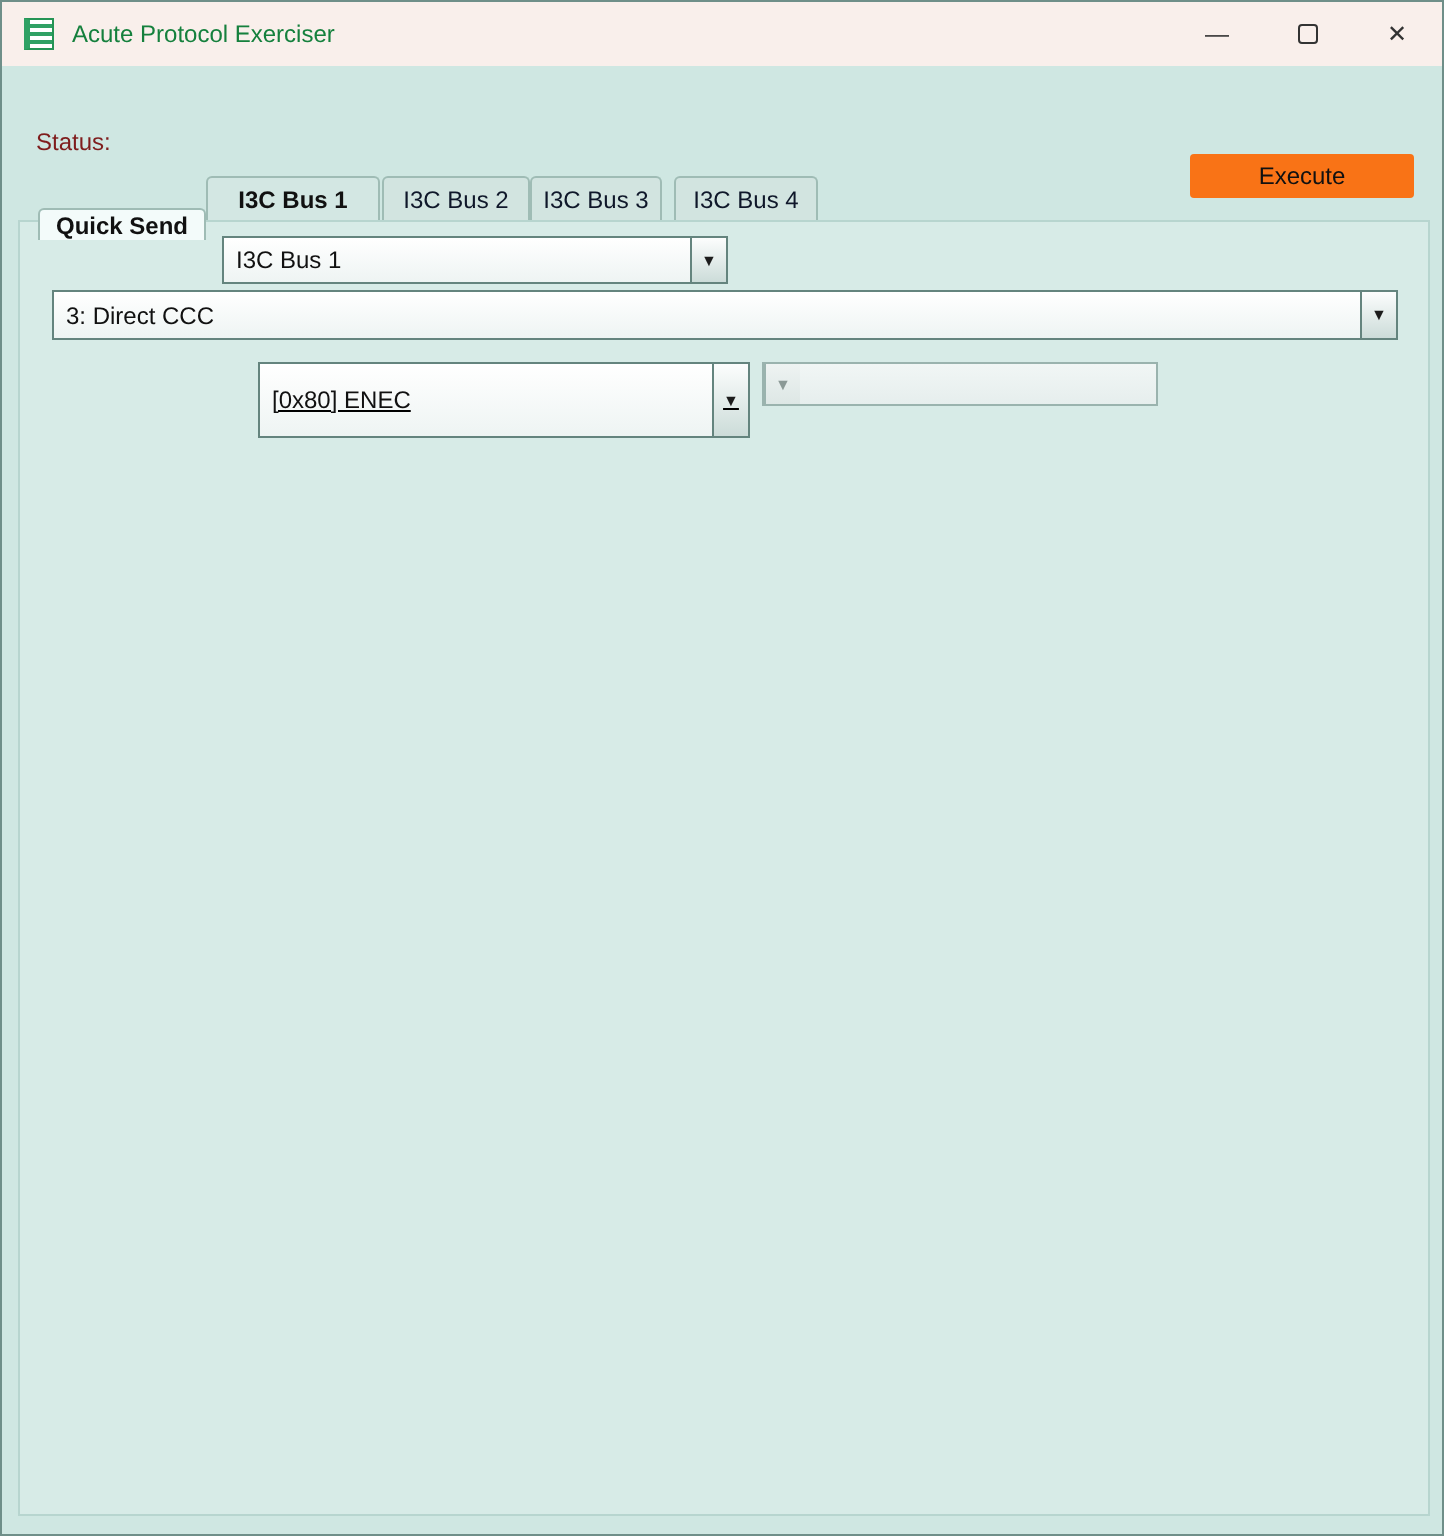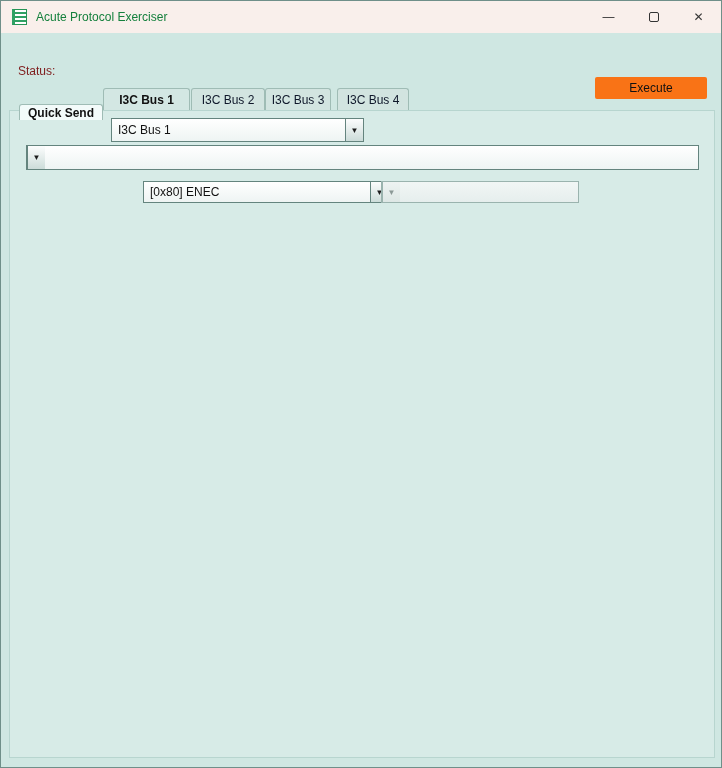--- a/index.html
+++ b/index.html
@@ -152,28 +152,29 @@
   <div class="tab disabled" style="left:264px;top:87px;width:66px;height:23px;">I3C Bus 3</div>
   <div class="tab disabled" style="left:336px;top:87px;width:72px;height:23px;">I3C Bus 4</div>
 
   <div class="field-label" style="left:23px;top:122px;">Select Bus:</div>
   <div class="combo" style="left:110px;top:117px;width:253px;height:24px;">
     <div class="combo-text">I3C Bus 1</div>
     <div class="combo-btn">▼</div>
   </div>
 
   <div class="combo" style="left:25px;top:144px;width:673px;height:25px;">
+    <div class="combo-text">3: Direct CCC</div>
     <div class="combo-btn">▼</div>
   </div>
 
   <div class="scrollarea">
     <div class="ccc-panel">
 
       <div class="field-label" style="left:19px;top:9px;">Direct CCC:</div>
-      <div class="combo" style="left:111px;top:3px;width:246px;height:22px;">
+      <div class="combo" style="left:97px;top:3px;width:246px;height:38px;text-decoration:underline;">
         <div class="combo-text">[0x80] ENEC</div>
         <div class="combo-btn">▼</div>
       </div>
       <div class="combo disabled" style="left:349px;top:3px;width:198px;height:22px;">
         <div class="combo-btn">▼</div>
       </div>
 
       <div class="field-label" style="left:28px;top:44px;">ENEC (0x80)</div>
 
       <div class="groupbox" style="left:29px;top:60px;width:601px;height:420px;">

